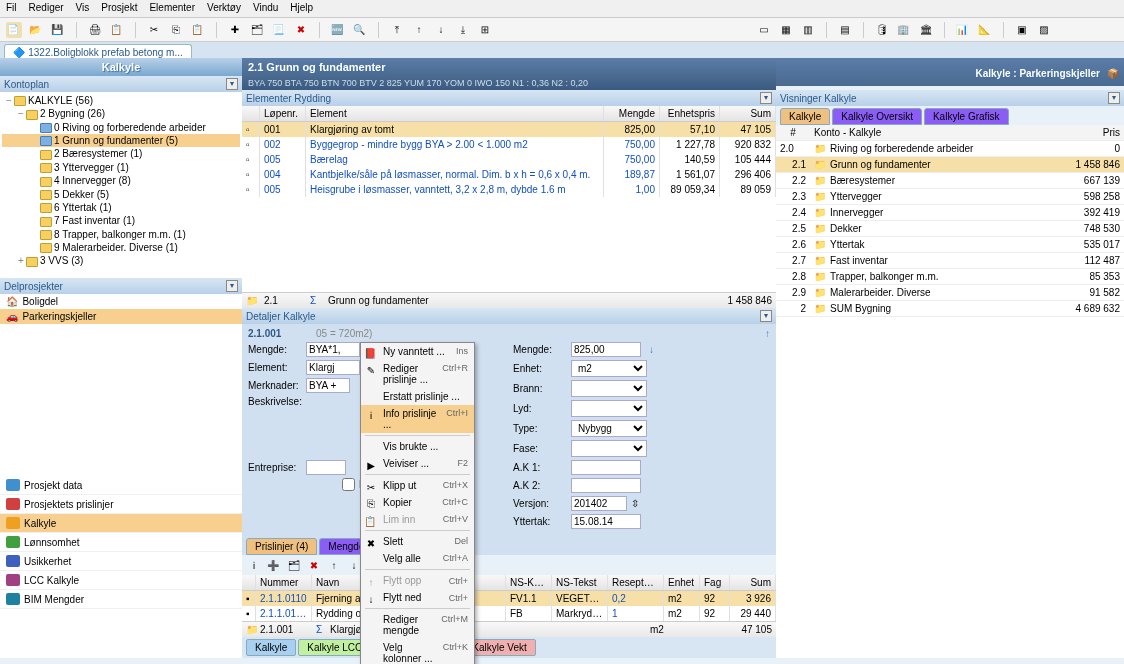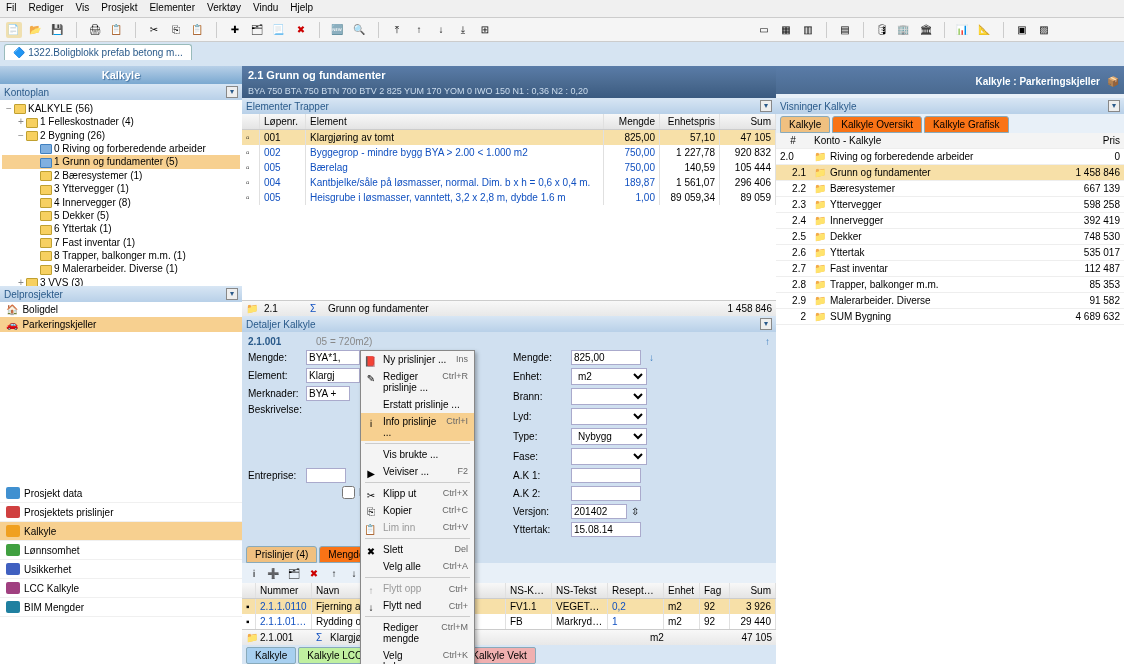--- a/index.html
+++ b/index.html
@@ -6,21 +6,21 @@
 body { background:#e8f0f8; width:1124px; height:664px; overflow:hidden; }
 
 .menubar { background:#f0f0f0; padding:2px 6px; display:flex; gap:12px; border-bottom:1px solid #ccc; height:18px; }
 .menubar span { cursor:pointer; }
 
 .toolbar { background:#f5f5f5; padding:3px 6px; display:flex; gap:6px; align-items:center; height:24px; border-bottom:1px solid #ccc;}
 .tb-icon { width:16px; height:16px; border-radius:2px; display:inline-flex; align-items:center; justify-content:center; cursor:pointer; }
 .tb-sep { width:1px; height:16px; background:#ccc; margin:0 4px;}
 .tb-spacer { flex:1; }
 
-.tab-strip { background:#d6e4f2; padding:2px 4px 0 4px; height:24px; }
+.tab-strip { background:#d6e4f2; padding:2px 4px 0 4px; height:16px; }
 .tab-strip .tab { display:inline-block; background:#fff; border:1px solid #9bb; border-bottom:none; padding:2px 8px; border-radius:3px 3px 0 0; color:#2a5a8a; }
 
 .main { display:flex; height:600px; }
 .leftcol { width:242px; display:flex; flex-direction:column; }
 .midcol { flex:1; display:flex; flex-direction:column; min-width:0;}
 .rightcol { width:348px; display:flex; flex-direction:column; }
 
 .panel-title { background:linear-gradient(#b8d0e8,#7aa8d0); color:#fff; text-align:center; font-weight:bold; padding:3px; text-shadow:1px 1px 1px #4070a0; font-size:11px; position:relative;}
 .panel-title.dark { background:linear-gradient(#5a7ca8,#4a6a90); }
 .panel-header { background:linear-gradient(#d8e6f4,#b8d0e8); padding:2px 4px; font-size:10px; color:#2a5a8a; display:flex; justify-content:space-between; align-items:center;}
@@ -54,21 +54,21 @@
 
 .ctxmenu { position:absolute; top:0; left:112px; width:115px; background:#f4f4f4; border:1px solid #888; box-shadow:2px 2px 4px rgba(0,0,0,.3); z-index:100;}
 .ctxmenu .mi { display:flex; justify-content:space-between; padding:3px 6px 3px 22px; cursor:pointer; position:relative;}
 .ctxmenu .mi.sel { background:#f7d090;}
 .ctxmenu .mi.dis { color:#999;}
 .ctxmenu .sep { height:1px; background:#ccc; margin:2px 4px;}
 .ctxmenu .mi .ic { position:absolute; left:3px; width:14px; height:14px; display:flex; align-items:center; justify-content:center;}
 .sc { color:#666; font-size:9px;}
 
 .subtabs { display:flex; background:#d0e0f0; padding:2px 4px 0 4px; gap:2px; font-size:10px;}
-.subtabs .st { padding:2px 8px; border:1px solid #8ab; background:#f97316; border-radius:3px 3px 0 0; cursor:pointer;}
+.subtabs .st { padding:2px 8px; border:1px solid #8ab; background:#8b5cf6; border-radius:3px 3px 0 0; cursor:pointer;}
 .subtabs .st.active { background:#fff;}
 
 .price-table { background:#fff; font-size:12px; flex:1; overflow:auto;}
 .price-table .pr { display:flex; border-bottom:1px solid #eee;}
 .price-table .pr > div { padding:2px 4px;}
 .price-table .hdr { background:#f4f4f4; font-weight:normal;}
 
 .proj-list { background:#fff; flex:1; }
 .proj-list .pi { padding:2px 6px; cursor:pointer; display:flex; align-items:center; gap:4px;}
 .proj-list .pi.sel { background:#f7d090;}
@@ -150,21 +150,20 @@
 <div class="main">
 
   <div class="leftcol">
     <div class="panel-title">Kalkyle</div>
     <div class="panel-header">
       <span>Kontoplan</span>
       <span class="x">▾</span>
     </div>
     <div class="tree" style="height:220px;">
       <div class="tree-row"><span class="tw">−</span><span class="fi"></span><span>KALKYLE (56)</span></div>
-      <div class="tree-row" style="padding-left:14px"><span class="tw">+</span><span class="fi"></span><span>1 Felleskostnader (4)</span></div>
       <div class="tree-row" style="padding-left:14px"><span class="tw">−</span><span class="fi"></span><span>2 Bygning (26)</span></div>
       <div class="tree-row" style="padding-left:28px"><span class="tw"></span><span class="fi blue"></span><span>0 Riving og forberedende arbeider</span></div>
       <div class="tree-row sel" style="padding-left:28px"><span class="tw"></span><span class="fi blue"></span><span>1 Grunn og fundamenter (5)</span></div>
       <div class="tree-row" style="padding-left:28px"><span class="tw"></span><span class="fi"></span><span>2 Bæresystemer (1)</span></div>
       <div class="tree-row" style="padding-left:28px"><span class="tw"></span><span class="fi"></span><span>3 Yttervegger (1)</span></div>
       <div class="tree-row" style="padding-left:28px"><span class="tw"></span><span class="fi"></span><span>4 Innervegger (8)</span></div>
       <div class="tree-row" style="padding-left:28px"><span class="tw"></span><span class="fi"></span><span>5 Dekker (5)</span></div>
       <div class="tree-row" style="padding-left:28px"><span class="tw"></span><span class="fi"></span><span>6 Yttertak (1)</span></div>
       <div class="tree-row" style="padding-left:28px"><span class="tw"></span><span class="fi"></span><span>7 Fast inventar (1)</span></div>
       <div class="tree-row" style="padding-left:28px"><span class="tw"></span><span class="fi"></span><span>8 Trapper, balkonger m.m. (1)</span></div>
@@ -231,21 +230,21 @@
           <span>Kalkyle : Parkeringskjeller</span>
           <span style="position:absolute;right:4px;top:4px;">📦</span>
         </div>
       </div>
     </div>
 
     <div style="display:flex;flex:1;min-height:0;">
       <div style="flex:1;display:flex;flex-direction:column;min-width:0;">
 
         <div class="panel-header">
-          <span>Elementer Trapper</span>
+          <span>Elementer Rydding</span>
           <span class="x">▾</span>
         </div>
         <div class="list-hdr">
           <div style="width:18px;"></div>
           <div style="width:46px;">Løpenr.</div>
           <div style="flex:1;">Element</div>
           <div style="width:56px;" class="num">Mengde</div>
           <div style="width:60px;" class="num">Enhetspris</div>
           <div style="width:56px;" class="num">Sum</div>
         </div>
@@ -334,21 +333,21 @@
               <div class="details-row">
                   <span style="width:90px;"></span>
                   <input type="checkbox" style="">
                   <span>Miljøsk</span>
                 </div>
             </div>
 
             <div class="ctxmenu" id="ctxmenu">
                 <div class="mi">
                   <span class="ic">📕</span>
-                  <span>Ny prislinjer ...</span>
+                  <span>Ny vanntett ...</span>
                   <span class="sc">Ins</span>
                 </div>
                 <div class="mi">
                   <span class="ic">✎</span>
                   <span>Rediger prislinje ...</span>
                   <span class="sc">Ctrl+R</span>
                 </div>
                 <div class="mi">
                   <span>Erstatt prislinje ...</span>
                   <span class="sc"></span>

